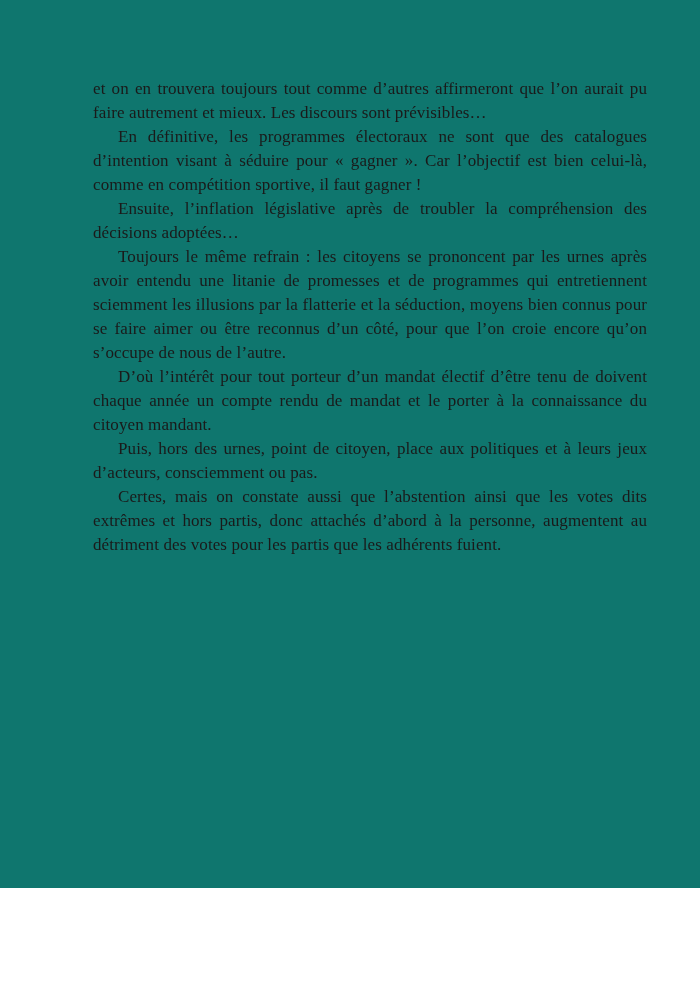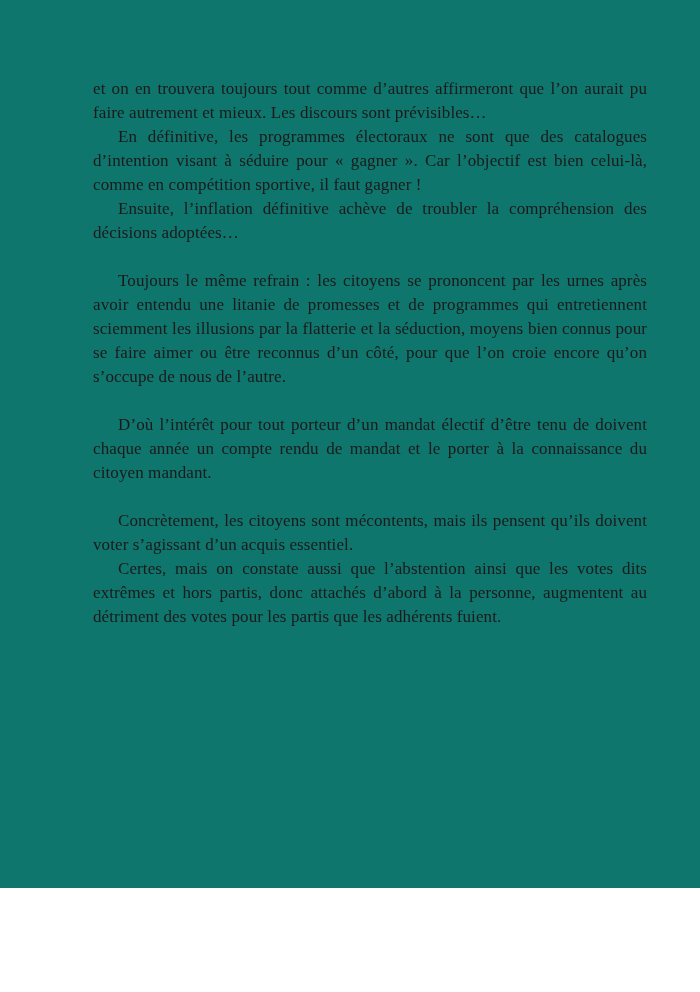--- a/index.html
+++ b/index.html
@@ -21,21 +21,20 @@
     right: 93px;
     top: 77px;
     color: #1a1a1a;
     font-family: "Liberation Serif", serif;
     font-size: 17px;
     line-height: 24px;
     text-align: justify;
     letter-spacing: 0.1px;
   }
   .block + .block {
-    margin-top: 24px;
   }
   .para {
     margin: 0;
   }
   .para.indent {
     text-indent: 25px;
   }
   .footer {
     position: absolute;
     left: 93px;
@@ -48,29 +47,31 @@
   }
 </style>
 </head>
 <body>
 
 <div class="page">
   <div class="content">
       <div class="block">
         <p class="para">et on en trouvera toujours tout comme d’autres affirmeront que l’on aurait pu faire autrement et mieux. Les discours sont prévisibles…</p>
         <p class="para indent">En définitive, les programmes électoraux ne sont que des catalogues d’intention visant à séduire pour «&nbsp;gagner&nbsp;». Car l’objectif est bien celui-là, comme en compétition sportive, il faut gagner&nbsp;!</p>
-        <p class="para indent">Ensuite, l’inflation définitive achève de troubler la compréhension des décisions adoptées…</p>
+        <p class="para indent">Ensuite, l’inflation législative après de troubler la compréhension des décisions adoptées…</p>
       </div>
       <div class="block">
         <p class="para indent">Toujours le même refrain&nbsp;: les citoyens se prononcent par les urnes après avoir entendu une litanie de promesses et de programmes qui entretiennent sciemment les illusions par la flatterie et la séduction, moyens bien connus pour se faire aimer ou être reconnus d’un côté, pour que l’on croie encore qu’on s’occupe de nous de l’autre.</p>
       </div>
       <div class="block">
         <p class="para indent">D’où l’intérêt pour tout porteur d’un mandat électif d’être tenu de doivent chaque année un compte rendu de mandat et le porter à la connaissance du citoyen mandant.</p>
       </div>
       <div class="block">
+        <p class="para indent">Puis, hors des urnes, point de citoyen, place aux politiques et à leurs jeux d’acteurs, consciemment ou pas.</p>
       </div>
       <div class="block">
-        <p class="para indent">Concrètement, les citoyens sont mécontents, mais ils pensent qu’ils doivent voter s’agissant d’un acquis essentiel.</p>
+      </div>
+      <div class="block">
         <p class="para indent">Certes, mais on constate aussi que l’abstention ainsi que les votes dits extrêmes et hors partis, donc attachés d’abord à la personne, augmentent au détriment des votes pour les partis que les adhérents fuient.</p>
       </div>
     </div>
   <div class="footer">26</div>
 </div>
 
 </body></html>

